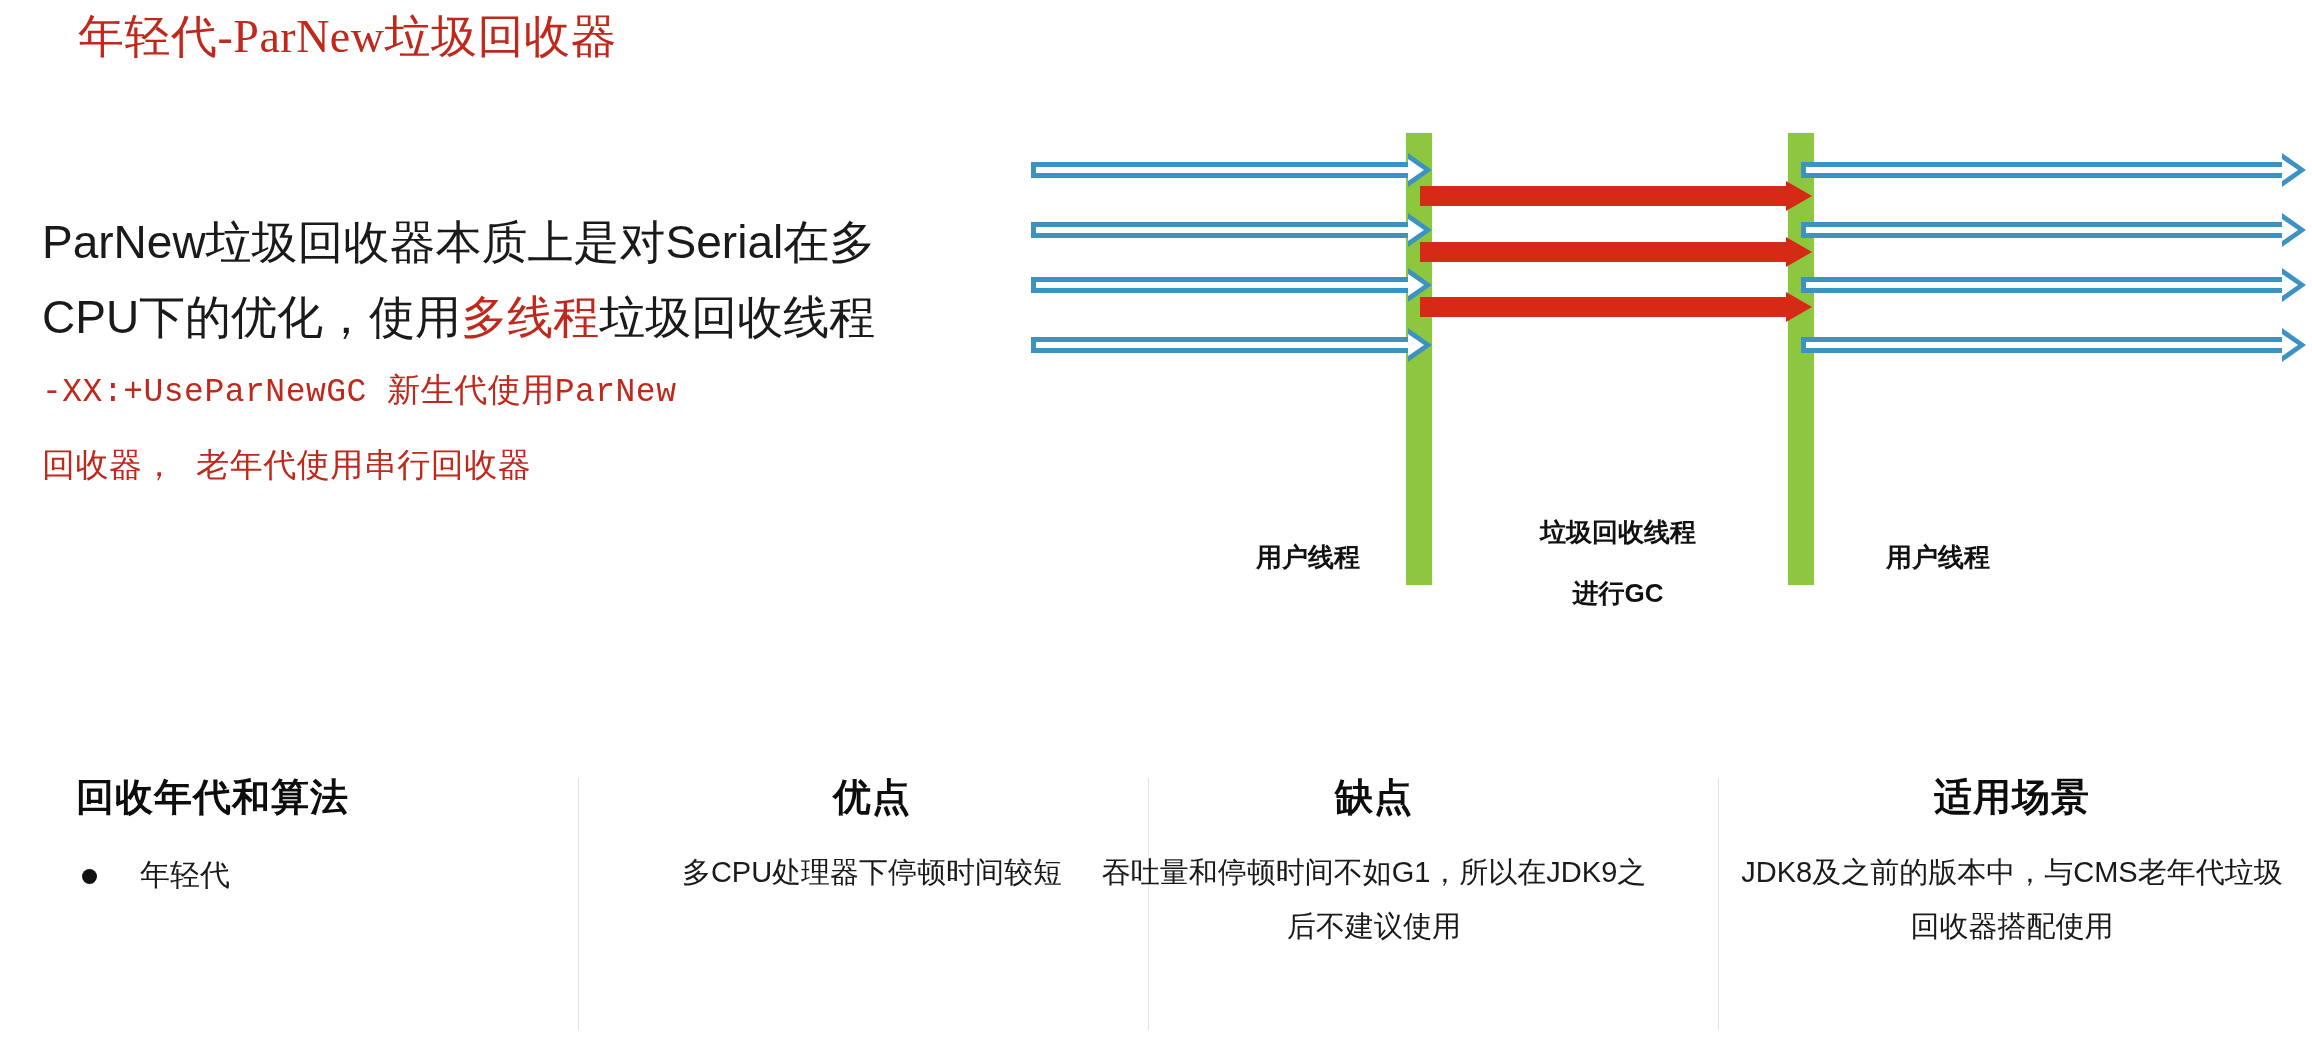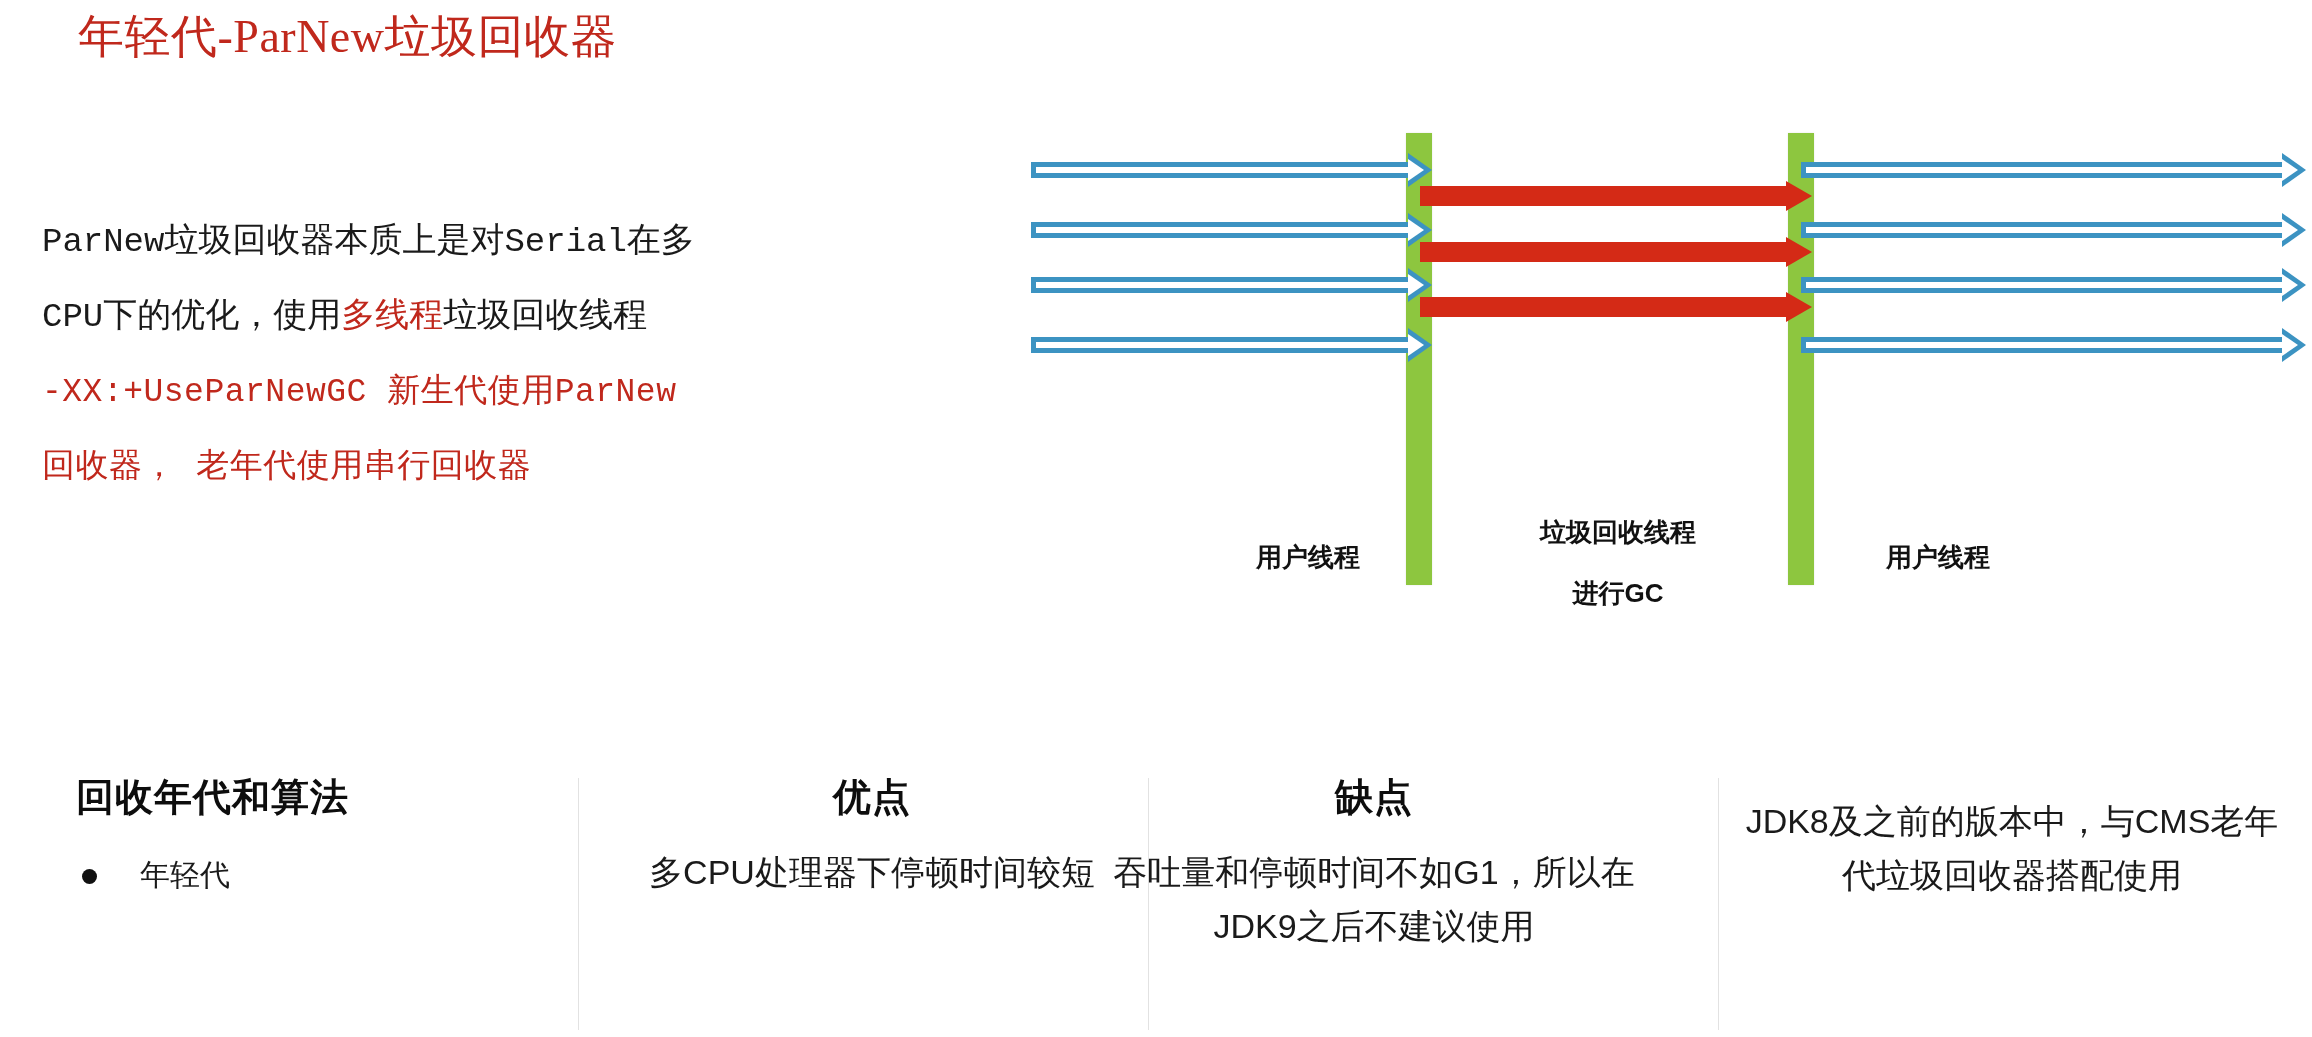--- a/index.html
+++ b/index.html
@@ -30,24 +30,24 @@
   }
 
   
   #body-text {
     position: absolute;
     left: 42px;
     top: 205px;
     width: 820px;
   }
   #body-text .ln {
-    font-size: 34px;
+    font-size: 46px;
     line-height: 75px;
     white-space: nowrap;
-    font-family: Liberation Mono, monospace;
+    font-family: Liberation Sans, sans-serif;
   }
   #body-text .red {
     color: #C0281C;
   }
   #body-text .code {
     color: #C0281C;
     font-family: "Liberation Mono", "DejaVu Sans Mono", monospace;
     font-size: 33px;
     letter-spacing: 0.5px;
   }
@@ -169,21 +169,21 @@
     background: #E2E2E2;
   }
   .col-title {
     font-size: 38px;
     font-weight: bold;
     color: #0d0d0d;
     letter-spacing: 1px;
     font-family: "Liberation Sans", "DejaVu Sans", sans-serif;
   }
   .col-body {
-    font-size: 34px;
+    font-size: 29px;
     line-height: 54px;
     color: #1a1a1a;
     font-family: "Liberation Sans", "DejaVu Sans", sans-serif;
   }
   #col-1 { left: 60px;   width: 500px; text-align: left; }
   #col-1 .col-title { margin-left: 16px; }
   #col-2 { left: 592px;  width: 560px; text-align: center; }
   #col-3 { left: 1094px; width: 560px; text-align: center; }
   #col-4 { left: 1732px; width: 560px; text-align: center; }
   #col-2 .col-body, #col-3 .col-body, #col-4 .col-body { margin-top: 22px; }
@@ -310,16 +310,17 @@
   </div>
   <div class="col-sep" style="left:1148px;"></div>
 
   <div class="col" id="col-3">
     <div class="col-title">缺点</div>
     <div class="col-body">吞吐量和停顿时间不如G1，所以在JDK9之后不建议使用</div>
   </div>
   <div class="col-sep" style="left:1718px;"></div>
 
   <div class="col" id="col-4">
+    <div class="col-title">适用场景</div>
     <div class="col-body">JDK8及之前的版本中，与CMS老年代垃圾回收器搭配使用</div>
   </div>
 
 </div>
 
 </body></html>

